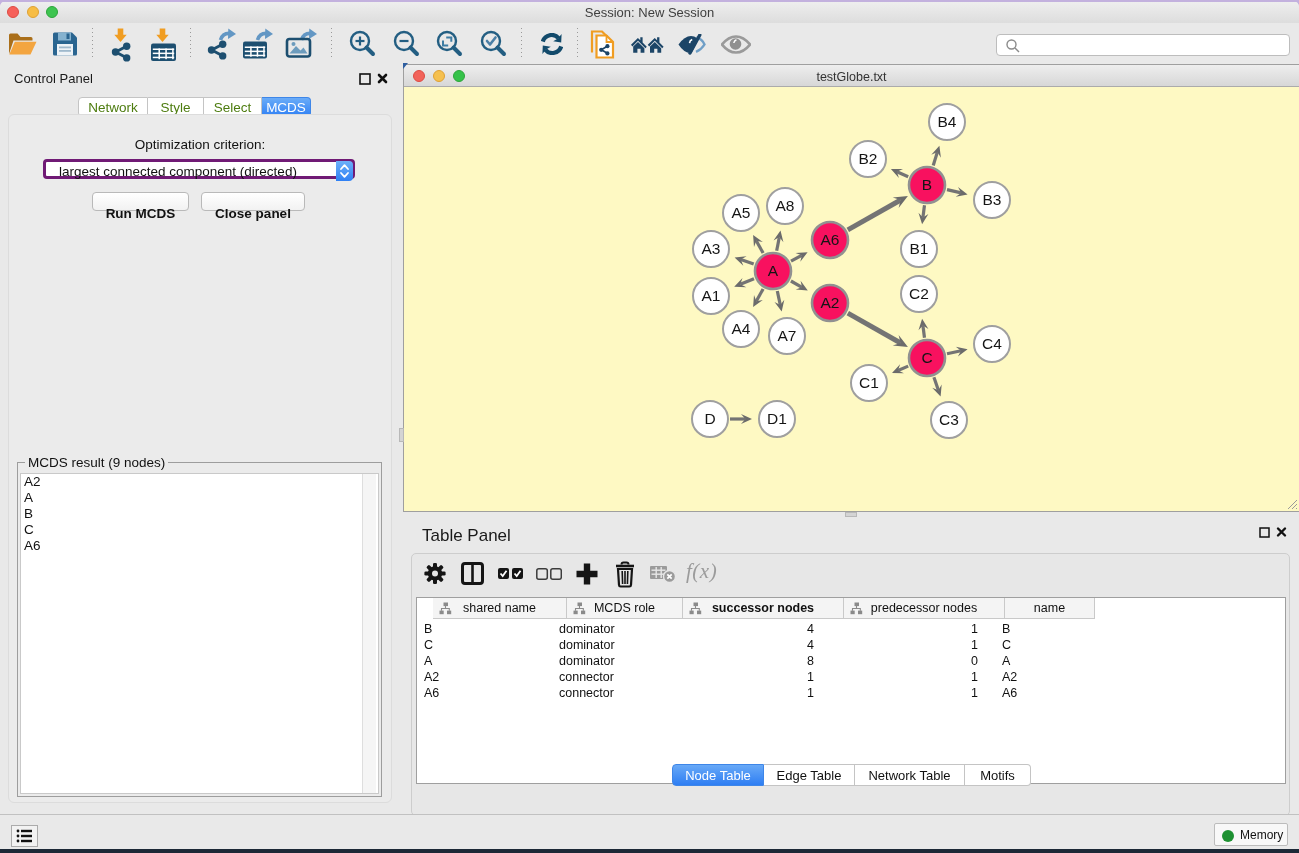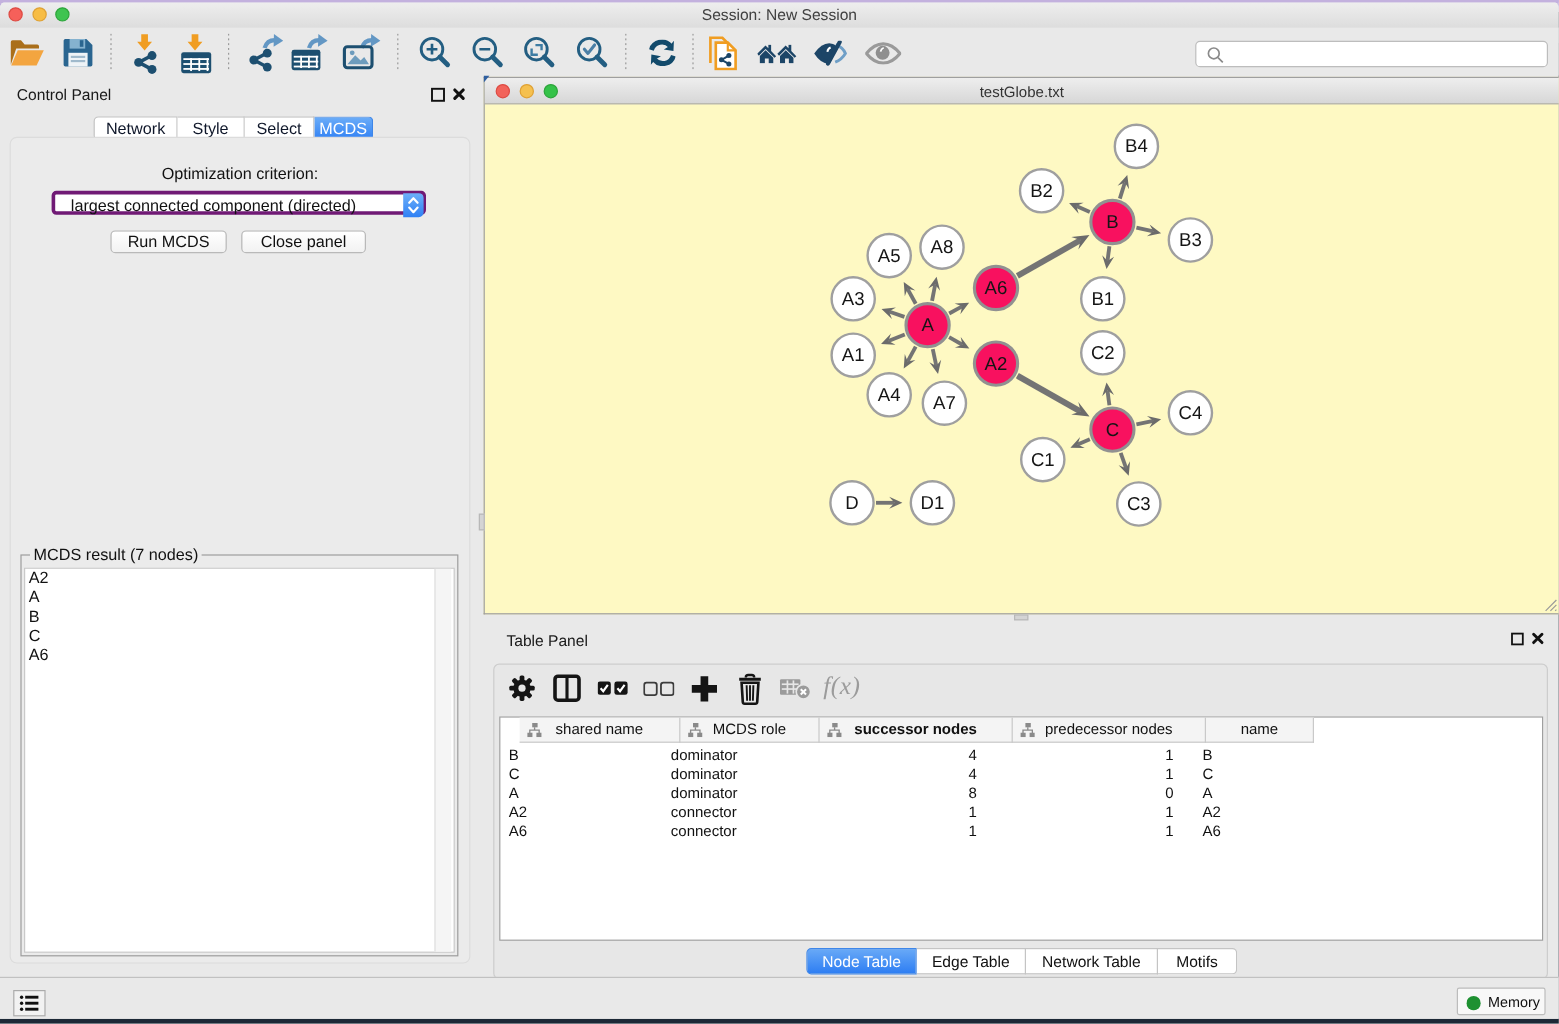--- a/index.html
+++ b/index.html
@@ -17,58 +17,58 @@
 .sep { position:absolute; top:5px; height:31px; width:1px;
   background-image:linear-gradient(#9a9a9a 33%, rgba(0,0,0,0) 0%);
   background-size:1px 4px; }
 .ticon { position:absolute; top:4px; }
 
 .search { position:absolute; left:996px; top:11px; width:294px; height:22px; background:#fff;
   border:1px solid #bdbdbd; border-radius:4px; }
 
 .cp-title { position:absolute; left:14px; top:70px; font-size:13px; color:#1a1a1a; }
 .tabs-top { position:absolute; left:78px; top:96px; height:20px; display:flex; font-size:13.5px; }
-.tabs-top .tab { border:1px solid #c4c4c4; border-left:none; background:#fff; color:#0f172a;
+.tabs-top .tab { border:1px solid #c4c4c4; border-left:none; background:#fff; color:#4d7c0f;
   display:flex; align-items:center; justify-content:center; }
 .tabs-top .tab:first-child { border-left:1px solid #c4c4c4; border-radius:4px 0 0 4px; }
 .tabs-top .tab.sel { background:linear-gradient(#6aacf8,#3181f4); color:#fff; border-color:#3e86e8; border-radius:0 4px 4px 0; }
 .cp-panel { position:absolute; left:8px; top:113px; width:384px; height:689px;
   background:#ebebeb; border:1px solid #dcdcdc; border-radius:6px; }
 .opt-label { position:absolute; left:0; top:136px; width:400px; text-align:center; font-size:13.5px; color:#111; }
 .combo { position:absolute; left:43px; top:158px; width:312px; height:20px; background:#fff;
   border:3px solid #701a75; border-radius:4px; font-size:13.5px; color:#111; }
 .combo .ctext { position:absolute; left:13px; top:2px; }
 .combo .stepper { position:absolute; right:-1px; top:-1px; width:17px; height:20px;
   background:linear-gradient(#6db0f9,#2f80f4); border-radius:0 4px 4px 0; }
 .btn { position:absolute; height:19px; background:linear-gradient(#ffffff,#f2f2f2); border:1px solid #b9b9b9;
-  border-radius:4px; font-size:13.5px; color:#111; text-align:center; padding-top:1px; }
+  border-radius:4px; font-size:13.5px; color:#111; text-align:center; padding-top:13px;font-weight:bold; }
 .fieldset { position:absolute; left:17px; top:461px; width:365px; height:335px;
   border:1px solid #9d9d9d; }
 .legend { position:absolute; left:7px; top:-8px; background:#ebebeb; padding:0 3px; font-size:13.5px; color:#111; }
 .listbox { position:absolute; left:2px; top:10px; width:359px; height:321px; background:#fff; border:1px solid #c9c9c9; }
 .listbox .sb { position:absolute; right:2px; top:0px; width:14px; height:100%; background:#f5f5f5; border-left:1px solid #dedede; }
 .li { font-size:13.5px; color:#111; padding-left:3px; height:16px; line-height:16px; }
 
 .netwin { position:absolute; left:403px; top:63px; width:896px; height:448px;
   background:#fef9c3; border:1px solid #9f9f9f; border-right:none; }
 .net-tbar { position:absolute; left:0; top:0; width:100%; height:22px;
   background:linear-gradient(#eeeeee,#d7d7d7); border-bottom:1px solid #ababab; }
 .ntl { position:absolute; top:5px; width:12px; height:12px; border-radius:50%; }
 .net-title { position:absolute; top:5px; width:100%; text-align:center; font-size:12.5px; color:#333; }
 
-.tp-title { position:absolute; left:422px; top:525px; font-size:13px; color:#1a1a1a; }
+.tp-title { position:absolute; left:422px; top:525px; font-size:17px; color:#1a1a1a; }
 .tp-panel { position:absolute; left:411px; top:552px; width:879px; height:263px;
   background:#e7e7e7; border:1px solid #cdcdcd; border-radius:5px; }
 .tbl { position:absolute; left:416px; top:596px; width:870px; height:187px; background:#fff; border:1px solid #9f9f9f; }
 .thead { position:absolute; left:16px; top:0; height:21px; background:#f4f4f4; border-bottom:1px solid #c9c9c9;
   font-size:12.5px; color:#111; }
 .th { position:absolute; top:0; height:21px; border-right:1px solid #c9c9c9; }
 .th span { position:absolute; top:3px; width:100%; text-align:center; }
 .trow { position:absolute; font-size:12.5px; color:#111; height:16px; }
-.tabs-bot { position:absolute; left:672px; top:789px; height:22px; display:flex; font-size:13px; }
+.tabs-bot { position:absolute; left:672px; top:763px; height:22px; display:flex; font-size:13px; }
 .tabs-bot .tab { border:1px solid #c4c4c4; border-left:none; background:#fff; color:#111;
   display:flex; align-items:center; justify-content:center; }
 .tabs-bot .tab.sel { background:linear-gradient(#68a9f7,#2e7ef3); color:#fff; border-color:#3e86e8;
   border-radius:4px 0 0 4px; border-left:1px solid #3e86e8; }
 .tabs-bot .tab:last-child { border-radius:0 4px 4px 0; }
 
 .statusbar { position:absolute; left:0; top:813px; width:1299px; height:35px; background:#e9e9e9; border-top:1px solid #c1c1c1; }
 .memory { position:absolute; right:11px; top:8px; width:74px; height:23px; background:#f8f8f8;
   border:1px solid #bcbcbc; border-radius:2px; font-size:12px; color:#111; }
 .lstbtn { position:absolute; left:11px; top:10px; width:27px; height:22px; background:#f2f2f2; border:1px solid #ababab; }
@@ -251,21 +251,21 @@
     <div class="stepper">
       <svg width="17" height="20" viewBox="0 0 17 20">
         <path d="M5 8 L8.5 4.2 L12 8" fill="none" stroke="#fff" stroke-width="1.8" stroke-linecap="round" stroke-linejoin="round"></path>
         <path d="M5 12 L8.5 15.8 L12 12" fill="none" stroke="#fff" stroke-width="1.8" stroke-linecap="round" stroke-linejoin="round"></path>
       </svg>
     </div>
   </div>
   <div class="btn" style="left:92px; top:191px; width:97px;">Run MCDS</div>
   <div class="btn" style="left:201px; top:191px; width:104px;">Close panel</div>
   <div class="fieldset">
-    <div class="legend">MCDS result (7 nodes)</div>
+    <div class="legend">MCDS result (9 nodes)</div>
     <div class="listbox">
       <div class="li">A2</div>
         <div class="li">A</div>
         <div class="li">B</div>
         <div class="li">C</div>
         <div class="li">A6</div>
       <div class="sb"></div>
     </div>
   </div>
 

